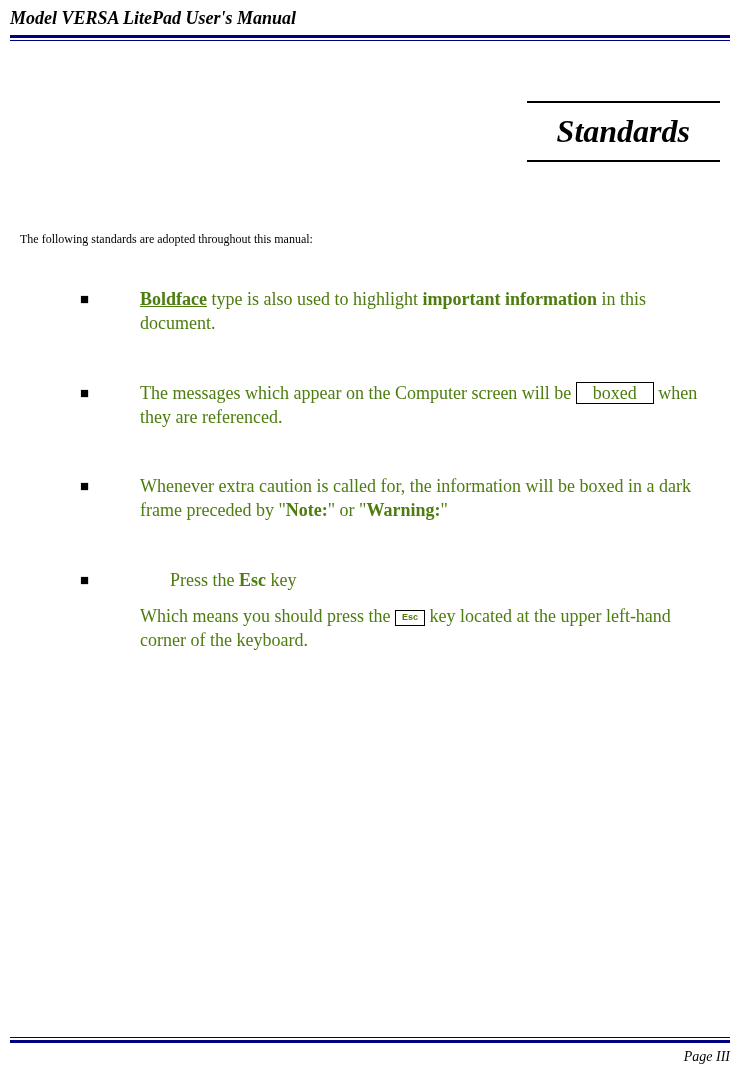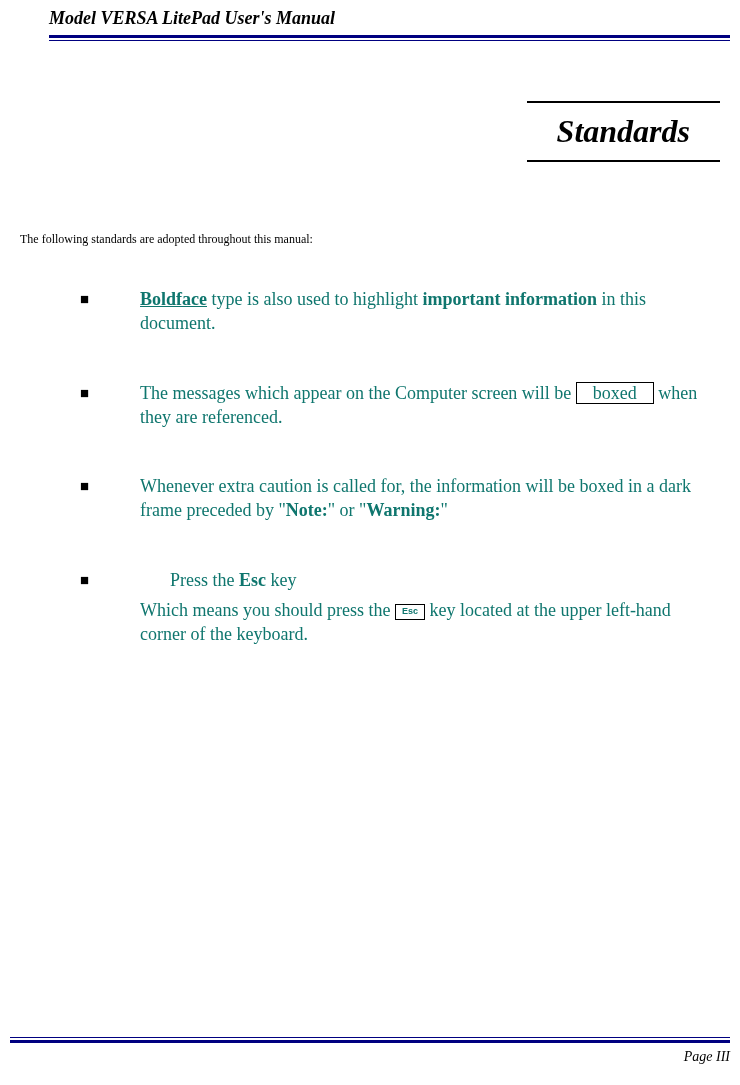--- a/index.html
+++ b/index.html
@@ -9,21 +9,20 @@
     }
     body {
       width: 740px;
       height: 1085px;
       background: #ffffff;
       font-family: Georgia, 'Times New Roman', serif;
       position: relative;
     }
     .header {
       padding: 8px 10px 0 10px;
-      margin-left: 39px;
     }
     .header-title {
       font-style: italic;
       font-weight: bold;
       font-size: 18px;
       color: #000;
       padding-bottom: 6px;
     }
     .header-rule {
       border-top: 3px solid #000080;
@@ -58,21 +57,21 @@
     .bullet-list {
       list-style: none;
       padding-left: 60px;
     }
     .bullet-item {
       position: relative;
       padding-left: 60px;
       margin-bottom: 45px;
       font-size: 18px;
       line-height: 1.35;
-      color: #0f766e;
+      color: #4d7c0f;
     }
     .bullet-item::before {
       content: "■";
       position: absolute;
       left: 0;
       top: 2px;
       font-size: 15px;
       color: #000;
     }
     .bold {
@@ -84,21 +83,21 @@
     .boxed-text {
       border: 1px solid #000;
       padding: 0 16px;
     }
     .sub-indent {
       margin-top: 12px;
       margin-left: 30px;
       margin-bottom: 6px;
     }
     .sub-text {
-      margin-top: 6px;
+      margin-top: 12px;
     }
     .esc-key {
       display: inline-block;
       border: 1px solid #000;
       padding: 1px 6px;
       font-size: 9px;
       font-family: Arial, sans-serif;
       font-weight: bold;
       vertical-align: middle;
       background: #fff;

